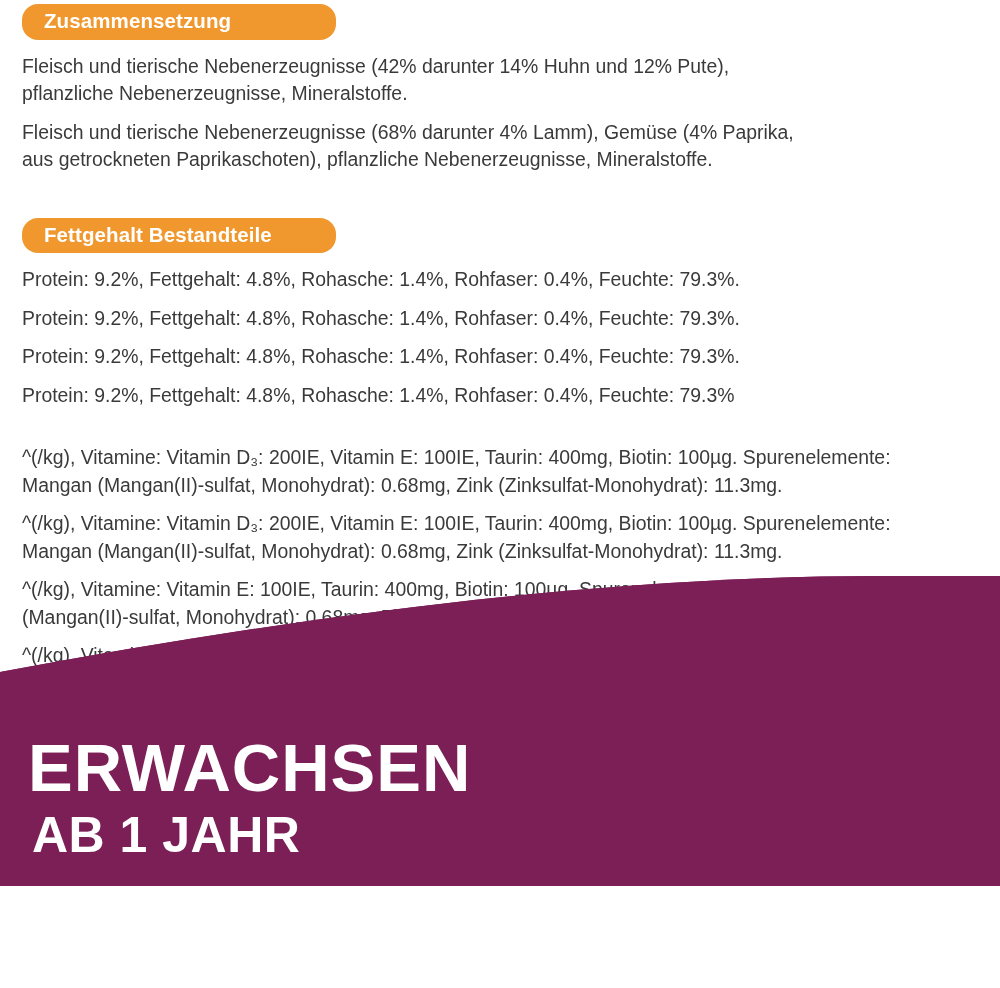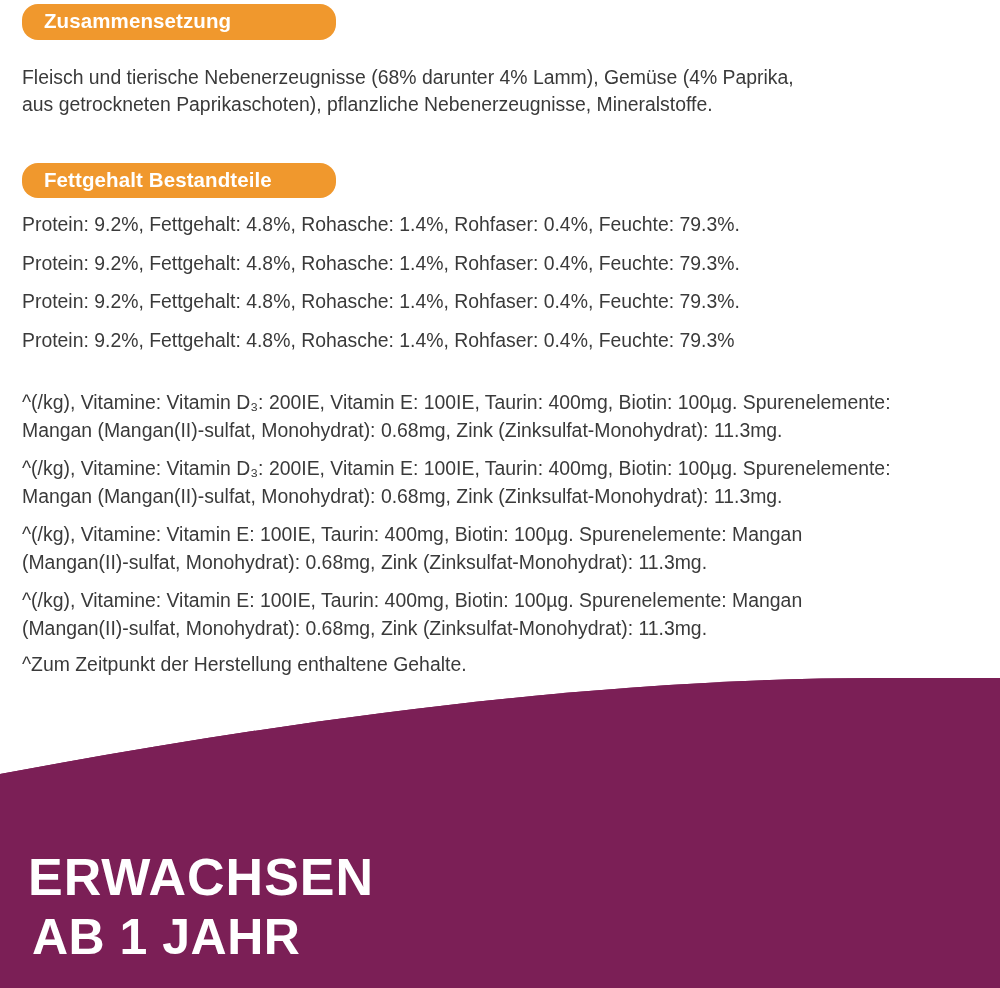--- a/index.html
+++ b/index.html
@@ -11,21 +11,21 @@
     height: 988px;
     background: #ffffff;
     font-family: "Liberation Sans", sans-serif;
     color: #333333;
     overflow: hidden;
     position: relative;
   }
   .page {
     position: relative;
     width: 1000px;
-    height: 988px;
+    height: 886px;
     overflow: hidden;
   }
   .content {
     position: absolute;
     top: 0;
     left: 0;
     width: 1000px;
     padding-top: 4px;
     box-sizing: border-box;
   }
@@ -81,21 +81,21 @@
     left: 0;
     top: 0;
   }
   .banner-text {
     position: absolute;
     left: 28px;
     bottom: 18px;
     color: #ffffff;
   }
   .banner-title {
-    font-size: 52px;
+    font-size: 67px;
     font-weight: bold;
     letter-spacing: 1px;
     line-height: 0.95;
     margin: 0;
   }
   .banner-sub {
     font-size: 50px;
     font-weight: bold;
     letter-spacing: 0.5px;
     line-height: 1.0;
@@ -106,20 +106,22 @@
 <body>
 
 <div class="page">
 
   <div class="content">
 
     <div>
       <div class="section-badge badge-comp">Zusammensetzung</div>
       <div class="gap-after-badge"></div>
       <div class="para-block">
+        <p class="para">Fleisch und tierische Nebenerzeugnisse (42% darunter 14% Huhn und 12% Pute),
+pflanzliche Nebenerzeugnisse, Mineralstoffe.</p>
         <div class="gap-between-paras"></div>
         <p class="para">Fleisch und tierische Nebenerzeugnisse (68% darunter 4% Lamm), Gemüse (4% Paprika,
 aus getrockneten Paprikaschoten), pflanzliche Nebenerzeugnisse, Mineralstoffe.</p>
         <div class="gap-between-paras"></div>
         <div class="gap-between-paras"></div>
       </div>
     </div>
 
     <div class="gap-section"></div>
 

